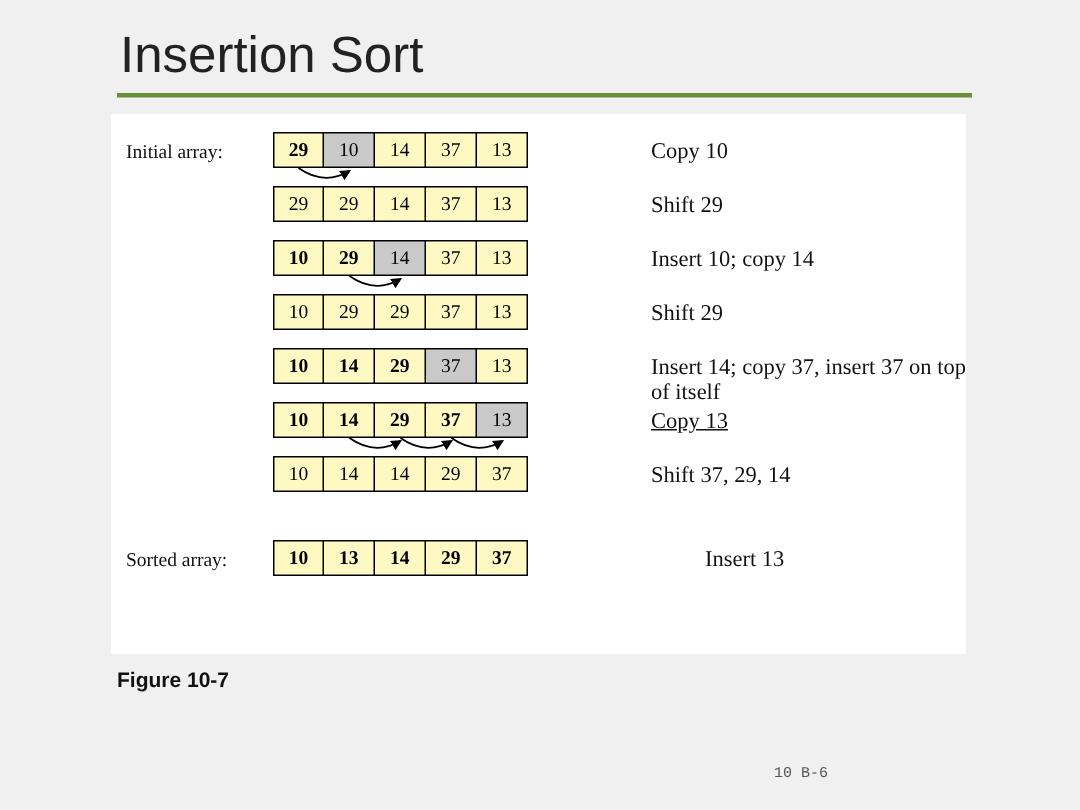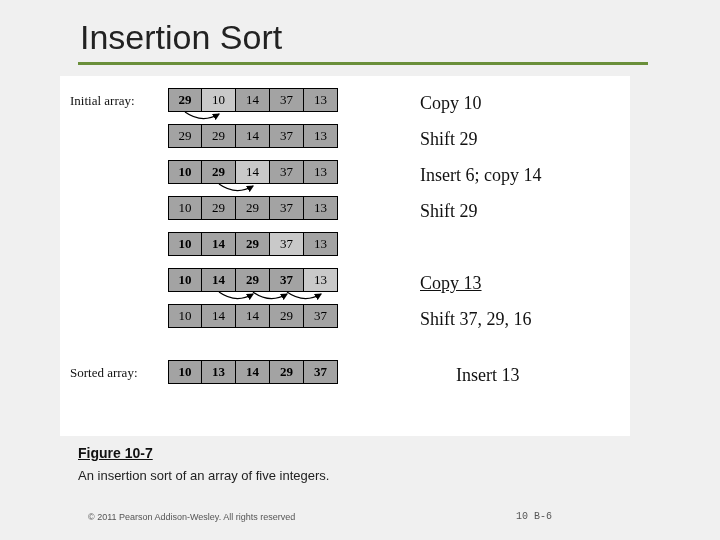--- a/index.html
+++ b/index.html
@@ -29,67 +29,66 @@
     position: absolute;
     top: 62px;
     left: 78px;
     width: 570px;
     height: 3px;
     background: #6a8f3a;
   }
   .figure-area {
     position: absolute;
     top: 76px;
-    left: 60px;
+    left: 74px;
     width: 570px;
     height: 360px;
     background: #ffffff;
   }
   .row-label-left {
     position: absolute;
     font-family: Georgia, 'Times New Roman', serif;
     font-size: 13px;
     color: #111;
   }
   .row-label-right {
     position: absolute;
     font-family: Georgia, 'Times New Roman', serif;
-    font-size: 18px;
+    font-size: 15px;
     color: #111;
   }
   .arr {
     position: absolute;
     display: flex;
   }
   .cell {
     width: 34px;
     height: 24px;
     border: 1.2px solid #000;
     display: flex;
     align-items: center;
     justify-content: center;
     font-family: Georgia, 'Times New Roman', serif;
     font-size: 13px;
-    background: #a3a3a3;
+    background: #fef9c3;
   }
   .cell.bold { font-weight: 700; }
   .cell.shaded { background: #c9c9c9; }
   .cell + .cell { border-left: none; }
   .arrows {
     position: absolute;
     pointer-events: none;
   }
   .figlabel {
     position: absolute;
     left: 78px;
     top: 445px;
     font-family: Arial, sans-serif;
     font-size: 14px;
     font-weight: 700;
-    text-decoration: underline;
     color: #111;
   }
   .figcaption {
     position: absolute;
     left: 78px;
     top: 468px;
     font-family: Arial, sans-serif;
     font-size: 13px;
     color: #222;
   }
@@ -144,21 +143,21 @@
         </defs>
         <path d="M 19 2 Q 36 14 53 4" fill="none" stroke="#000" stroke-width="1.2" marker-end="url(#ah1)"></path>
       </svg>
       <div class="arr" style="left: 108px; top: 84px;">
         <div class="cell bold">10</div>
         <div class="cell bold">29</div>
         <div class="cell shaded">14</div>
         <div class="cell">37</div>
         <div class="cell">13</div>
       </div>
-      <div class="row-label-right" style="left: 360px; top: 89px;">Insert 6; copy 14</div>
+      <div class="row-label-right" style="left: 360px; top: 89px;">Insert 10; copy 14</div>
       <div class="arr" style="left: 108px; top: 120px;">
         <div class="cell">10</div>
         <div class="cell">29</div>
         <div class="cell">29</div>
         <div class="cell">37</div>
         <div class="cell">13</div>
       </div>
       <div class="row-label-right" style="left: 360px; top: 125px;">Shift 29</div>
       <svg class="arrows" width="174" height="18" style="left: 106px; top: 106px;">
         <defs>
@@ -168,36 +167,37 @@
         </defs>
         <path d="M 53 2 Q 70 14 87 4" fill="none" stroke="#000" stroke-width="1.2" marker-end="url(#ah3)"></path>
       </svg>
       <div class="arr" style="left: 108px; top: 156px;">
         <div class="cell bold">10</div>
         <div class="cell bold">14</div>
         <div class="cell bold">29</div>
         <div class="cell shaded">37</div>
         <div class="cell">13</div>
       </div>
+      <div class="row-label-right" style="left: 360px; top: 161px;">Insert 14; copy 37, insert 37 on top of itself</div>
       <div class="arr" style="left: 108px; top: 192px;">
         <div class="cell bold">10</div>
         <div class="cell bold">14</div>
         <div class="cell bold">29</div>
         <div class="cell bold">37</div>
         <div class="cell shaded">13</div>
       </div>
       <div class="row-label-right" style="left: 360px; top: 197px; text-decoration: underline;">Copy 13</div>
       <div class="arr" style="left: 108px; top: 228px;">
         <div class="cell">10</div>
         <div class="cell">14</div>
         <div class="cell">14</div>
         <div class="cell">29</div>
         <div class="cell">37</div>
       </div>
-      <div class="row-label-right" style="left: 360px; top: 233px;">Shift 37, 29, 16</div>
+      <div class="row-label-right" style="left: 360px; top: 233px;">Shift 37, 29, 14</div>
       <svg class="arrows" width="174" height="18" style="left: 106px; top: 214px;">
         <defs>
           <marker id="ah6" markerWidth="6" markerHeight="6" refX="5" refY="3" orient="auto">
             <path d="M0,0 L6,3 L0,6 Z" fill="#000"></path>
           </marker>
         </defs>
         <path d="M 53 2 Q 70 14 87 4" fill="none" stroke="#000" stroke-width="1.2" marker-end="url(#ah6)"></path>
         <path d="M 87 2 Q 104 14 121 4" fill="none" stroke="#000" stroke-width="1.2" marker-end="url(#ah6)"></path>
         <path d="M 121 2 Q 138 14 155 4" fill="none" stroke="#000" stroke-width="1.2" marker-end="url(#ah6)"></path>
       </svg>
@@ -205,16 +205,14 @@
         <div class="cell bold">10</div>
         <div class="cell bold">13</div>
         <div class="cell bold">14</div>
         <div class="cell bold">29</div>
         <div class="cell bold">37</div>
       </div>
       <div class="row-label-right" style="left: 360px; top: 289px; margin-left: 36px;">Insert 13</div>
     </div>
 
   <div class="figlabel">Figure 10-7</div>
-  <div class="figcaption">An insertion sort of an array of five integers.</div>
-  <div class="copyright">© 2011 Pearson Addison-Wesley. All rights reserved</div>
   <div class="pagenum">10 B-6</div>
 </div>
 
 </body></html>

